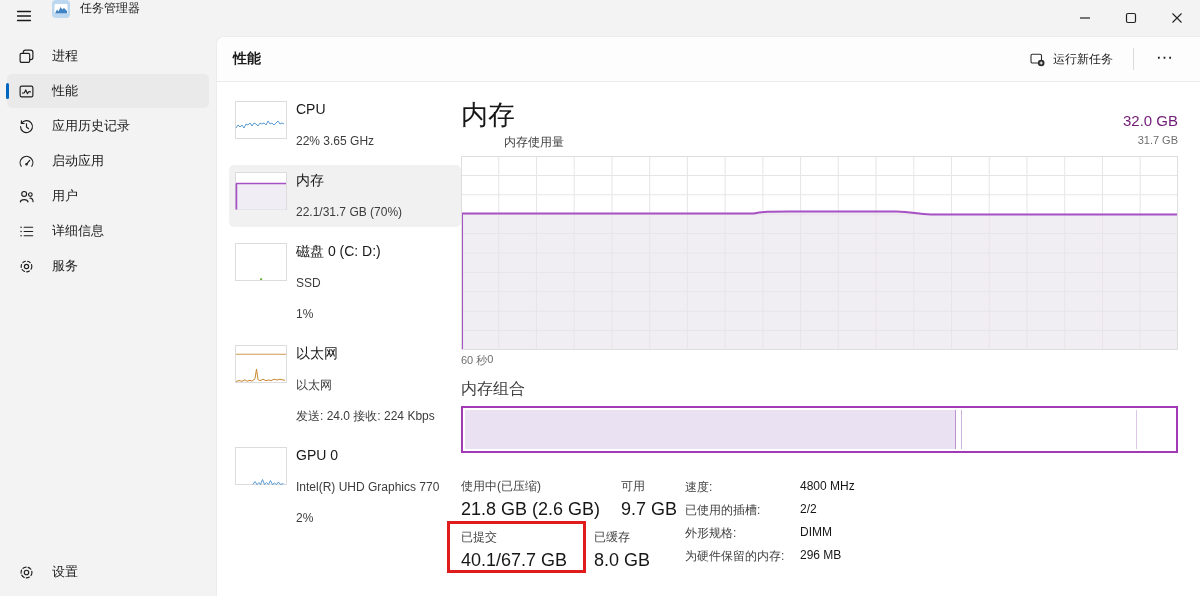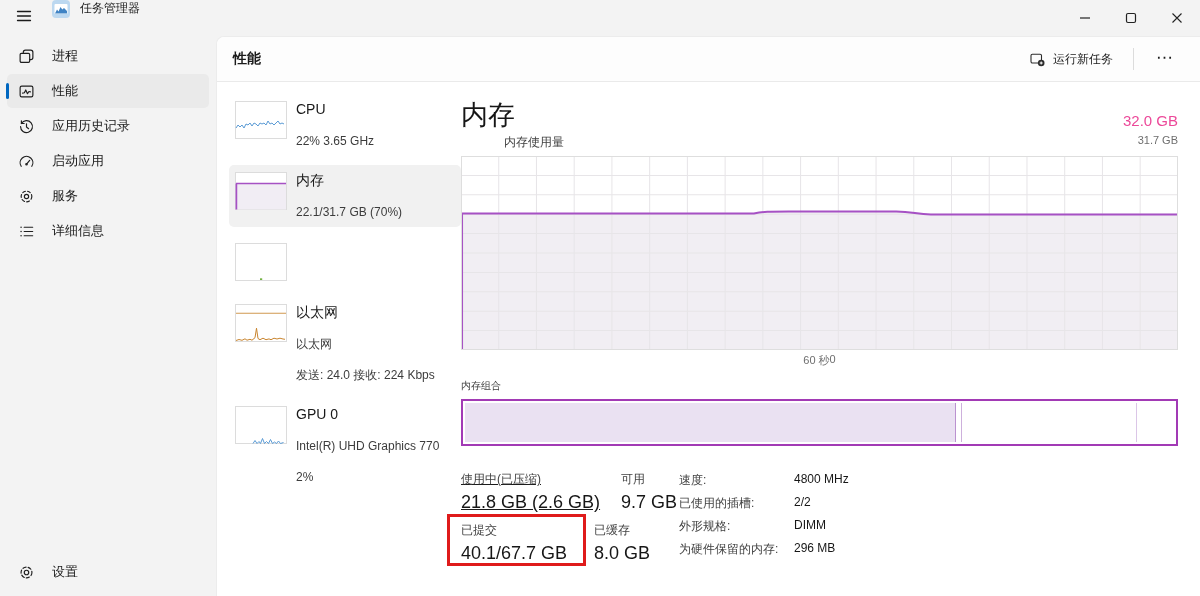--- a/index.html
+++ b/index.html
@@ -43,44 +43,44 @@
   .device-item { display:flex; gap:9px; padding:7px 6px; border-radius:5px; margin-bottom:9px; cursor:pointer; }
   .device-item.selected { background:#f1f1f1; }
   .thumb { width:52px; height:38px; flex:0 0 auto; }
   .device-name { font-size:14px; line-height:17px; color:#191919; }
   .device-sub { font-size:12px; line-height:15px; color:#3c3c3c; margin-top:16px; }
 
   
   .main-panel { flex:1; padding-top:1px; position:relative; }
   .mem-title-row { display:flex; align-items:flex-end; justify-content:space-between; height:36px; }
   .mem-title { font-size:27px; line-height:32px; font-weight:400; color:#161616; }
-  .mem-total { font-size:15px; color:#ec4899; padding-bottom:2px;text-align:center; }
+  .mem-total { font-size:15px; color:#701a75; padding-bottom:2px;text-align:center; }
   .usage-row { display:flex; justify-content:space-between; margin-top:3px; }
   .usage-label { font-size:12px; color:#414141;margin-left:43px; }
   .axis-max { font-size:11px; color:#6e6e6e; }
   .chart-wrap { margin-top:5px; height:194px; }
-  .axis-row { display:flex; justify-content:center; margin-top:3px; font-size:11px; color:#6e6e6e; }
-  .comp-label { margin-top:11px; font-size:10px; color:#414141; }
+  .axis-row { display:flex; justify-content:flex-start; margin-top:3px; font-size:11px; color:#6e6e6e; }
+  .comp-label { margin-top:11px; font-size:16px; color:#414141; }
   .comp-bar { margin-top:6px; height:47px; border:2px solid #a23ab5; background:#fff; position:relative; }
   .comp-used { position:absolute; left:2px; top:2px; bottom:2px; width:68.9%; background:#eae1f2; border-right:1px solid #b econ; }
   .comp-used { border-right:1px solid #bb92d0; }
   .comp-div1 { position:absolute; left:69.9%; top:2px; bottom:2px; width:1px; background:#cdb0dc; }
   .comp-div2 { position:absolute; left:94.4%; top:2px; bottom:2px; width:1px; background:#dbc6e7; }
 
   
   .stats { margin-top:25px; position:relative; }
   .srow { display:flex; margin-bottom:9px; }
   .scell .slabel { font-size:12px; color:#424242; margin-bottom:4px; }
   .scell .sval { font-size:18px; color:#161616; }
-  .cell-w1 { min-width:160px;text-decoration:underline; }
+  .cell-w1 { min-width:160px; }
   .cell-w2 { min-width:133px; }
   .cell-w3 { min-width:73px; }
   .committed-cell { position:relative; }
   .red-annotation { position:absolute; left:-14px; top:-8px; width:139px; height:52px; border:3px solid #df1b1b; pointer-events:none; }
-  .details-block { position:absolute; left:218px; top:1px; font-size:12px; }
+  .details-block { position:absolute; left:224px; top:1px; font-size:12px; }
   .drow { display:flex; margin-bottom:6px; }
   .dlabel { width:115px; color:#424242; }
   .dval { color:#161616; }
 </style>
 </head>
 <body>
 
 <div class="titlebar">
   <div class="hamburger-btn">
     <svg width="16" height="16" viewBox="0 0 16 16">
@@ -140,36 +140,45 @@
   </div>
   <div class="nav-item">
     <svg class="nav-icon" viewBox="0 0 16 16" fill="none" stroke="#1f1f1f" stroke-width="1.1" stroke-linecap="round" stroke-linejoin="round">
       <path d="M3 12.5a6 6 0 1 1 10 0"></path>
       <path d="M8 10.5l3-3.6"></path>
       <circle cx="8" cy="10.6" r="0.7"></circle>
     </svg>
     <span>启动应用</span>
   </div>
   <div class="nav-item">
-    <svg class="nav-icon" viewBox="0 0 16 16" fill="none" stroke="#1f1f1f" stroke-width="1.1" stroke-linecap="round">
-      <circle cx="8" cy="8" r="5" stroke-dasharray="2.7 2.1"></circle>
-      <circle cx="8" cy="8" r="2"></circle>
-    </svg>
-    <span>服务</span>
+    <svg class="nav-icon" viewBox="0 0 16 16" fill="none" stroke="#1f1f1f" stroke-width="1.1" stroke-linecap="round" stroke-linejoin="round">
+      <circle cx="5.8" cy="5.6" r="2.3"></circle>
+      <path d="M2.2 13c.4-2.7 6.8-2.7 7.2 0"></path>
+      <circle cx="11.6" cy="6.2" r="1.7"></circle>
+      <path d="M11.4 9.6c1.7 0 2.6 1.3 2.8 3.2"></path>
+    </svg>
+    <span>用户</span>
   </div>
   <div class="nav-item">
     <svg class="nav-icon" viewBox="0 0 16 16" fill="none" stroke="#1f1f1f" stroke-width="1.1" stroke-linecap="round">
       <circle cx="2.9" cy="4" r="0.7" fill="#1f1f1f" stroke="none"></circle>
         <path d="M5.8 4h8"></path>
       <circle cx="2.9" cy="8" r="0.7" fill="#1f1f1f" stroke="none"></circle>
         <path d="M5.8 8h8"></path>
       <circle cx="2.9" cy="12" r="0.7" fill="#1f1f1f" stroke="none"></circle>
         <path d="M5.8 12h8"></path>
     </svg>
     <span>详细信息</span>
+  </div>
+  <div class="nav-item">
+    <svg class="nav-icon" viewBox="0 0 16 16" fill="none" stroke="#1f1f1f" stroke-width="1.1" stroke-linecap="round">
+      <circle cx="8" cy="8" r="5" stroke-dasharray="2.7 2.1"></circle>
+      <circle cx="8" cy="8" r="2"></circle>
+    </svg>
+    <span>服务</span>
   </div>
 
   <div class="nav-settings">
     <div class="nav-item">
       <svg class="nav-icon" viewBox="0 0 16 16" fill="none" stroke="#1f1f1f" stroke-width="1.1" stroke-linecap="round">
         <circle cx="8" cy="8" r="5.1" stroke-dasharray="3 2"></circle>
         <circle cx="8" cy="8" r="2.1"></circle>
       </svg>
       <span>设置</span>
     </div>
@@ -219,20 +228,25 @@
           <div class="device-name">内存</div>
           <div class="device-sub">22.1/31.7 GB (70%)</div>
         </div>
       </div>
 
       <div class="device-item">
         <svg class="thumb" viewBox="0 0 52 38">
           <rect x="0.5" y="0.5" width="51" height="37" fill="#fff" stroke="#dcdcdc"></rect>
           <rect x="25" y="35.3" width="2.2" height="1.7" fill="#74b244"></rect>
         </svg>
+        <div>
+          <div class="device-name">磁盘 0 (C: D:)</div>
+          <div class="device-sub">SSD</div>
+          <div class="device-sub">1%</div>
+        </div>
       </div>
 
       <div class="device-item">
         <svg class="thumb" viewBox="0 0 52 38">
           <rect x="0.5" y="0.5" width="51" height="37" fill="#fff" stroke="#dcdcdc"></rect>
           <path d="M1 9.2h50" stroke="#d0984f" stroke-width="1.1"></path>
           <path d="M1 36.5l3-1 3 .8 3-1.5 2 1.4 3-.9 2 .9 3-2.5 1.5-9.5 1.5 10.3 2 1.2 3-1.5 3 1.5 3-.8 2 .8 3-1.5 3 .8 3-.8 3 .8 2 .3" fill="none" stroke="#c9852f" stroke-width="1"></path>
         </svg>
         <div>
           <div class="device-name">以太网</div>

